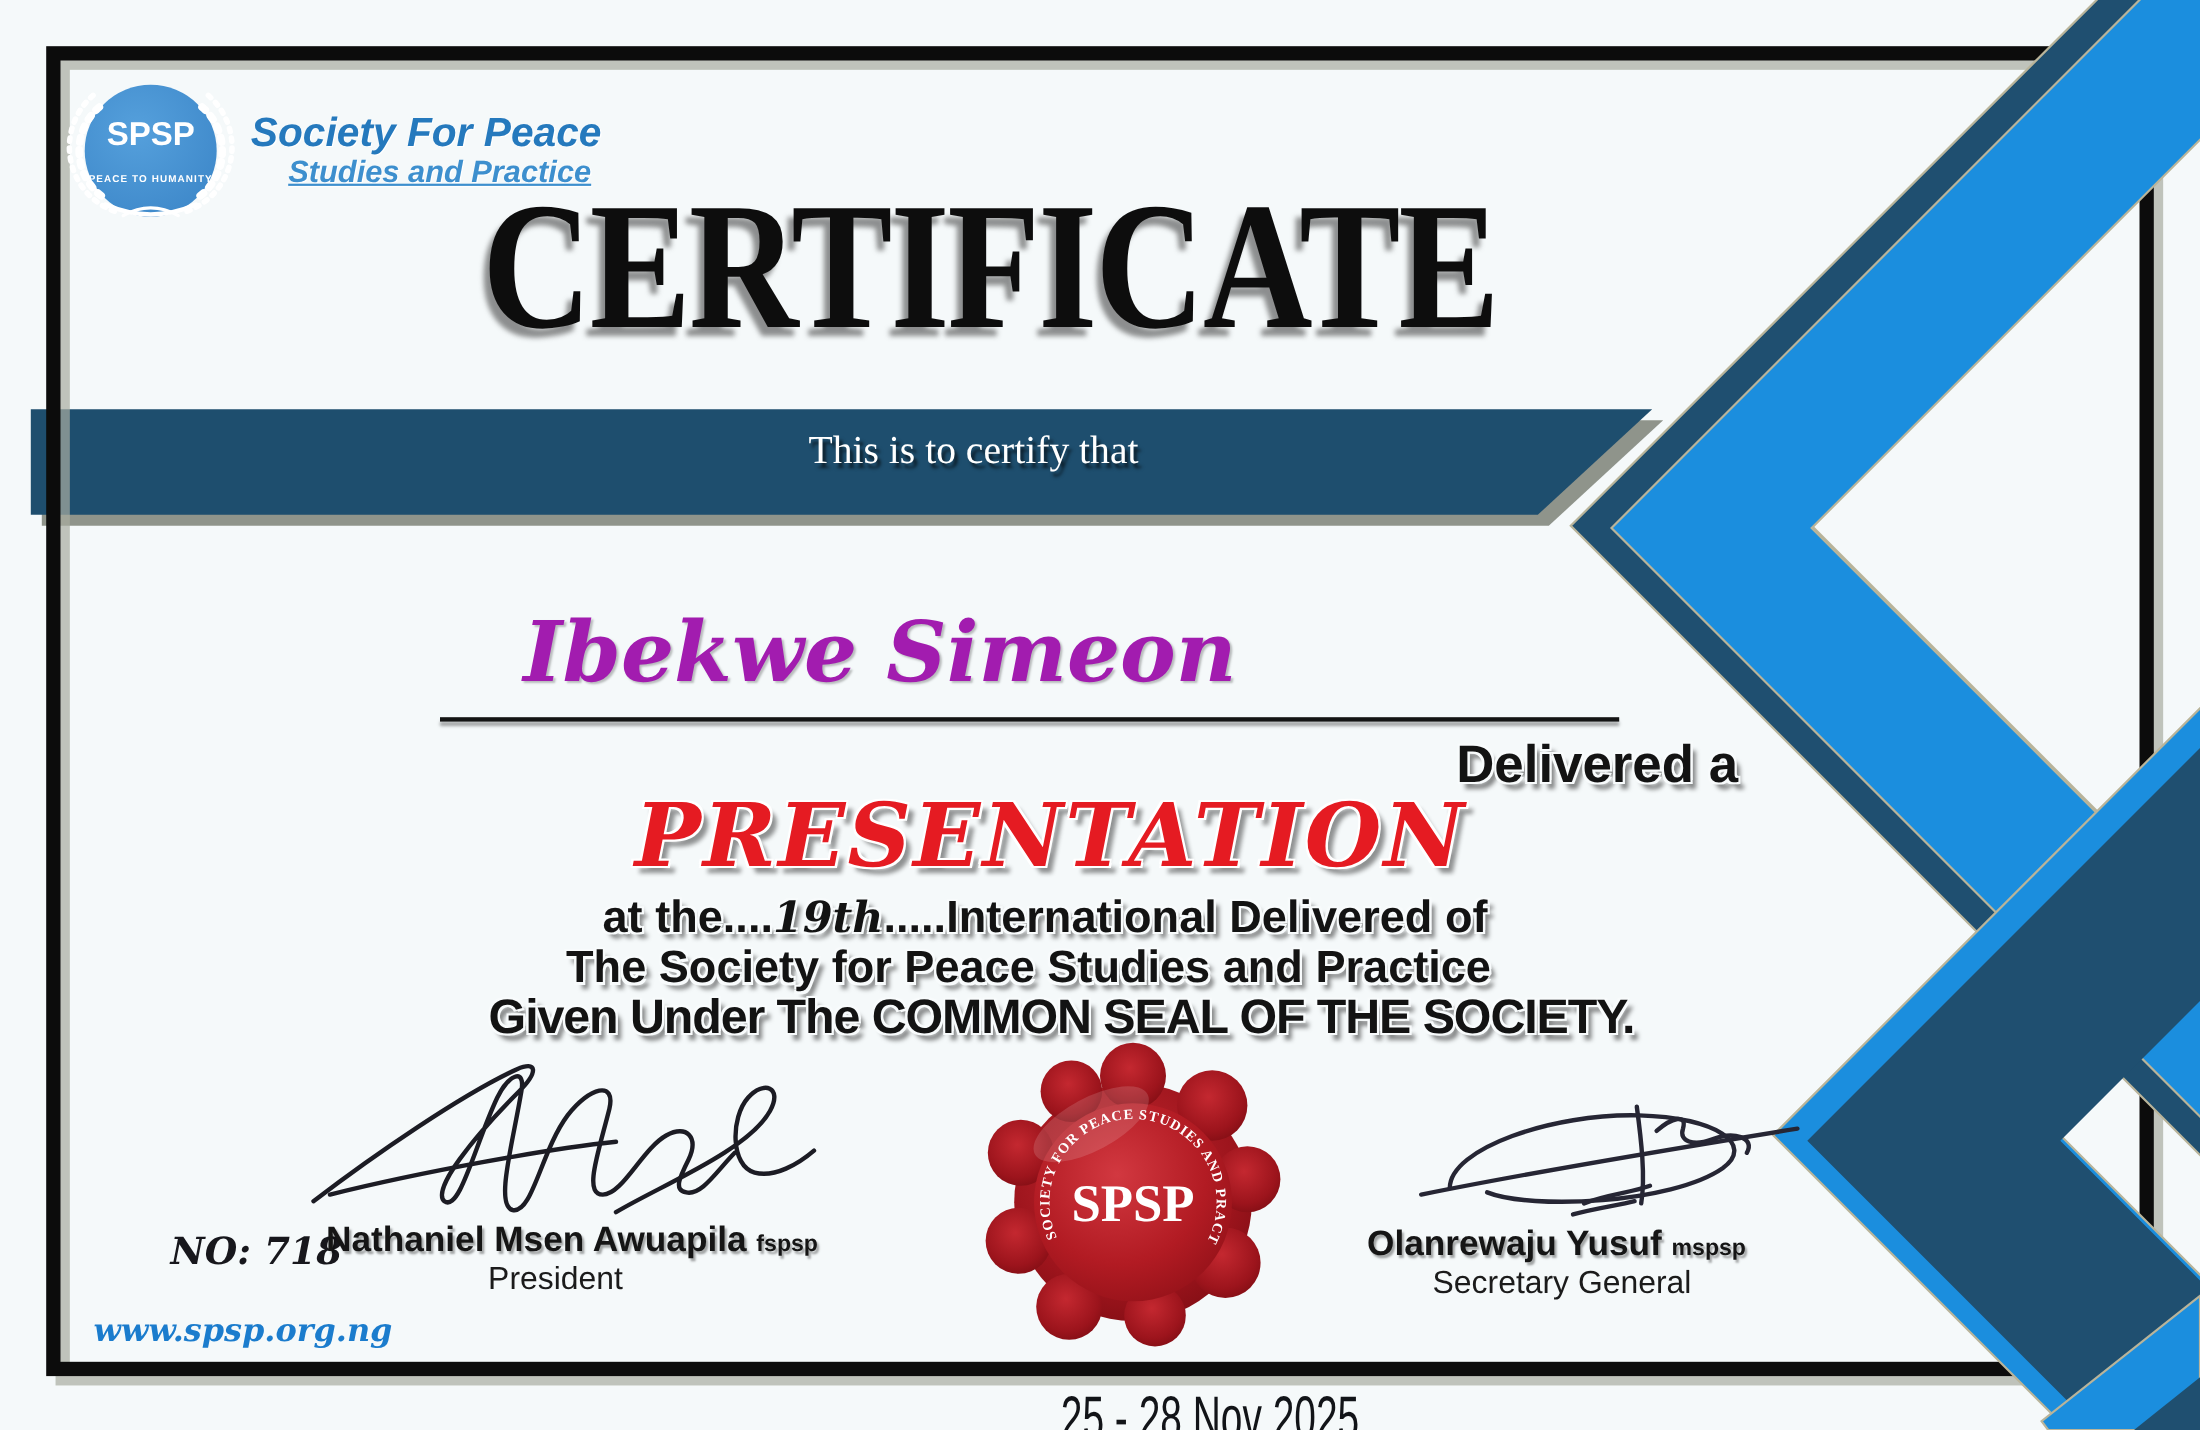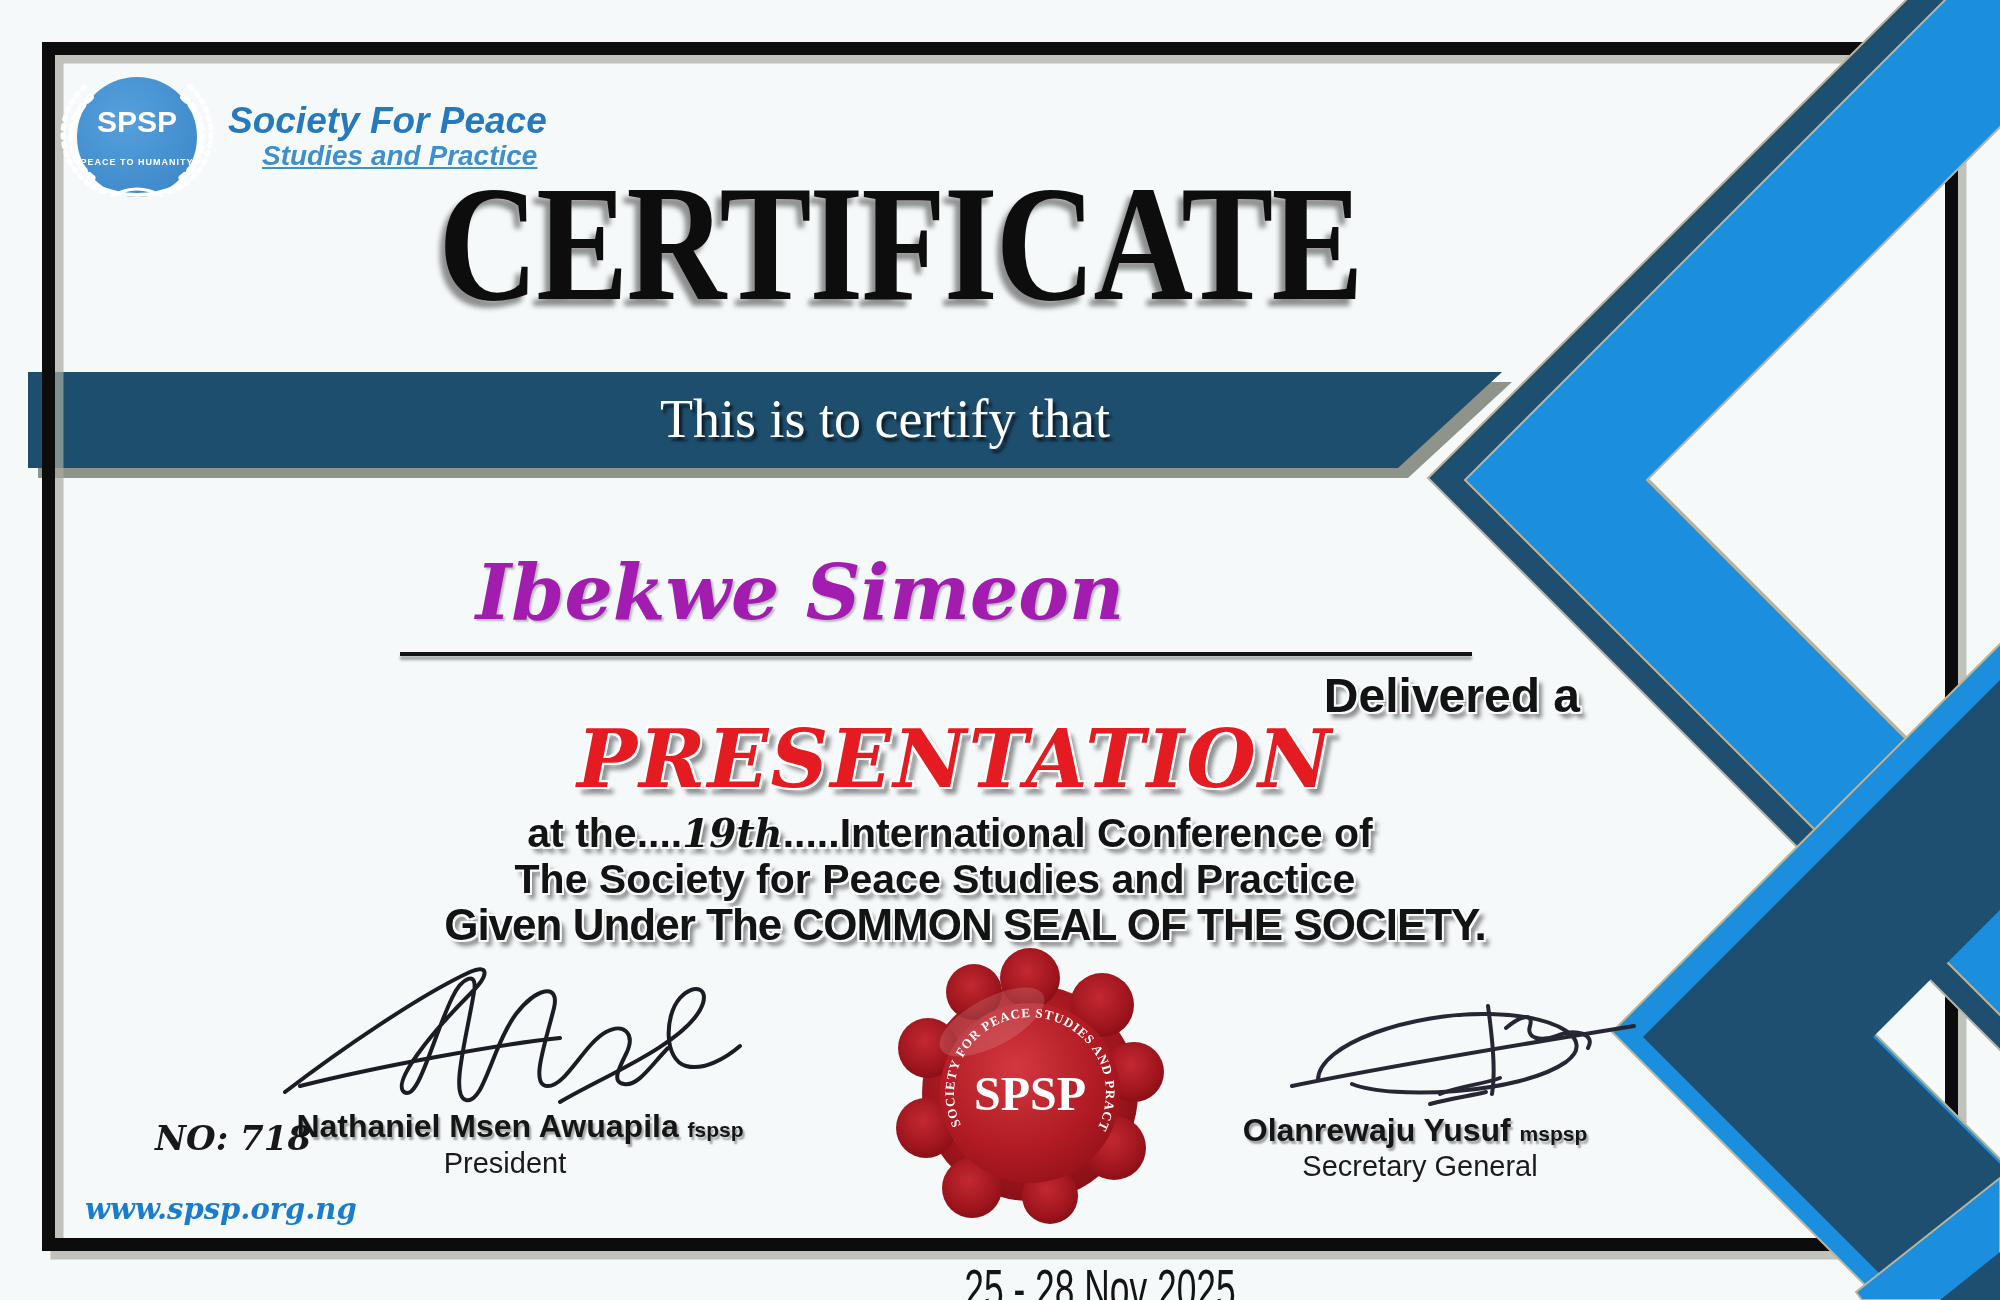--- a/index.html
+++ b/index.html
@@ -10,21 +10,21 @@
   .txt{z-index:3;}
   
   .wordart{font-family:"Liberation Sans",sans-serif;font-weight:bold;color:#131313;
     text-shadow:-2px -2px 0 #f8fbfc,2px -2px 0 #f8fbfc,-2px 2px 0 #f8fbfc,2px 2px 0 #f8fbfc,
                 5px 6px 4px rgba(20,20,20,.5);
     text-align:center;white-space:nowrap;}
   .title{font-family:"Liberation Serif",serif;font-weight:bold;color:#0d0d0d;
     font-size:150px;letter-spacing:-2px;text-align:center;white-space:nowrap;
     transform:scale(.92,1.1);transform-origin:center top;
     text-shadow:-6px 7px 5px rgba(55,55,55,.55);}
-  .bannertext{font-family:"Liberation Serif",serif;color:#ffffff;font-size:54px;
+  .bannertext{font-family:"Liberation Serif",serif;color:#ffffff;font-size:36px;
     text-align:center;white-space:nowrap;text-shadow:3px 4px 3px rgba(0,0,0,.65);}
   .script{font-family:"DejaVu Serif",serif;font-style:italic;font-weight:bold;}
   .name{font-size:76px;color:#a21caf;text-align:center;white-space:nowrap;
     text-shadow:2px 2px 2px rgba(0,0,0,.25);}
   .presentation{font-family:"DejaVu Serif",serif;font-style:italic;font-weight:bold;
     font-size:80px;color:#e51b22;letter-spacing:2px;text-align:center;white-space:nowrap;
     text-shadow:-2px -2px 0 #fff,2px -2px 0 #fff,-2px 2px 0 #fff,2px 2px 0 #fff,
                 6px 7px 4px rgba(20,20,20,.45);}
   .rule{background:#141414;box-shadow:0 4px 3px rgba(0,0,0,.35);}
   .signame{font-weight:bold;color:#151515;font-size:32px;text-align:center;white-space:nowrap;
@@ -150,21 +150,21 @@
   <div class="abs txt bannertext" style="left:260px;top:388px;width:1250px;">This is to certify that</div>
 
   <div class="abs txt script name" style="left:150px;top:548px;width:1300px;">Ibekwe Simeon</div>
 
   <div class="abs txt rule" style="left:400px;top:652px;width:1072px;height:4px;"></div>
 
   <div class="abs txt wordart" style="left:300px;top:668px;width:1280px;font-size:48px;text-align:right;">Delivered a</div>
 
   <div class="abs txt presentation" style="left:315px;top:712px;width:1280px;">PRESENTATION</div>
 
-  <div class="abs txt wordart" style="left:310px;top:810px;width:1280px;font-size:41px;"><span>at the....</span><span class="ordinal">19th</span><span>.....International Conference of</span></div>
+  <div class="abs txt wordart" style="left:310px;top:810px;width:1280px;font-size:41px;"><span>at the....</span><span class="ordinal">19th</span><span>.....International Delivered of</span></div>
 
   <div class="abs txt wordart" style="left:295px;top:856px;width:1280px;font-size:41px;">The Society for Peace Studies and Practice</div>
 
   <div class="abs txt wordart" style="left:325px;top:900px;width:1280px;font-size:44px;letter-spacing:-1px;">Given Under The COMMON SEAL OF THE SOCIETY.</div>
 
   <div class="abs txt serial" style="left:155px;top:1118px;">NO: 718</div>
 
   <div class="abs txt signame" style="left:235px;top:1108px;width:570px;"><span>Nathaniel Msen Awuapila</span>
         <span class="suffix">fspsp</span></div>
   <div class="abs txt sigtitle" style="left:225px;top:1147px;width:560px;">President</div>

